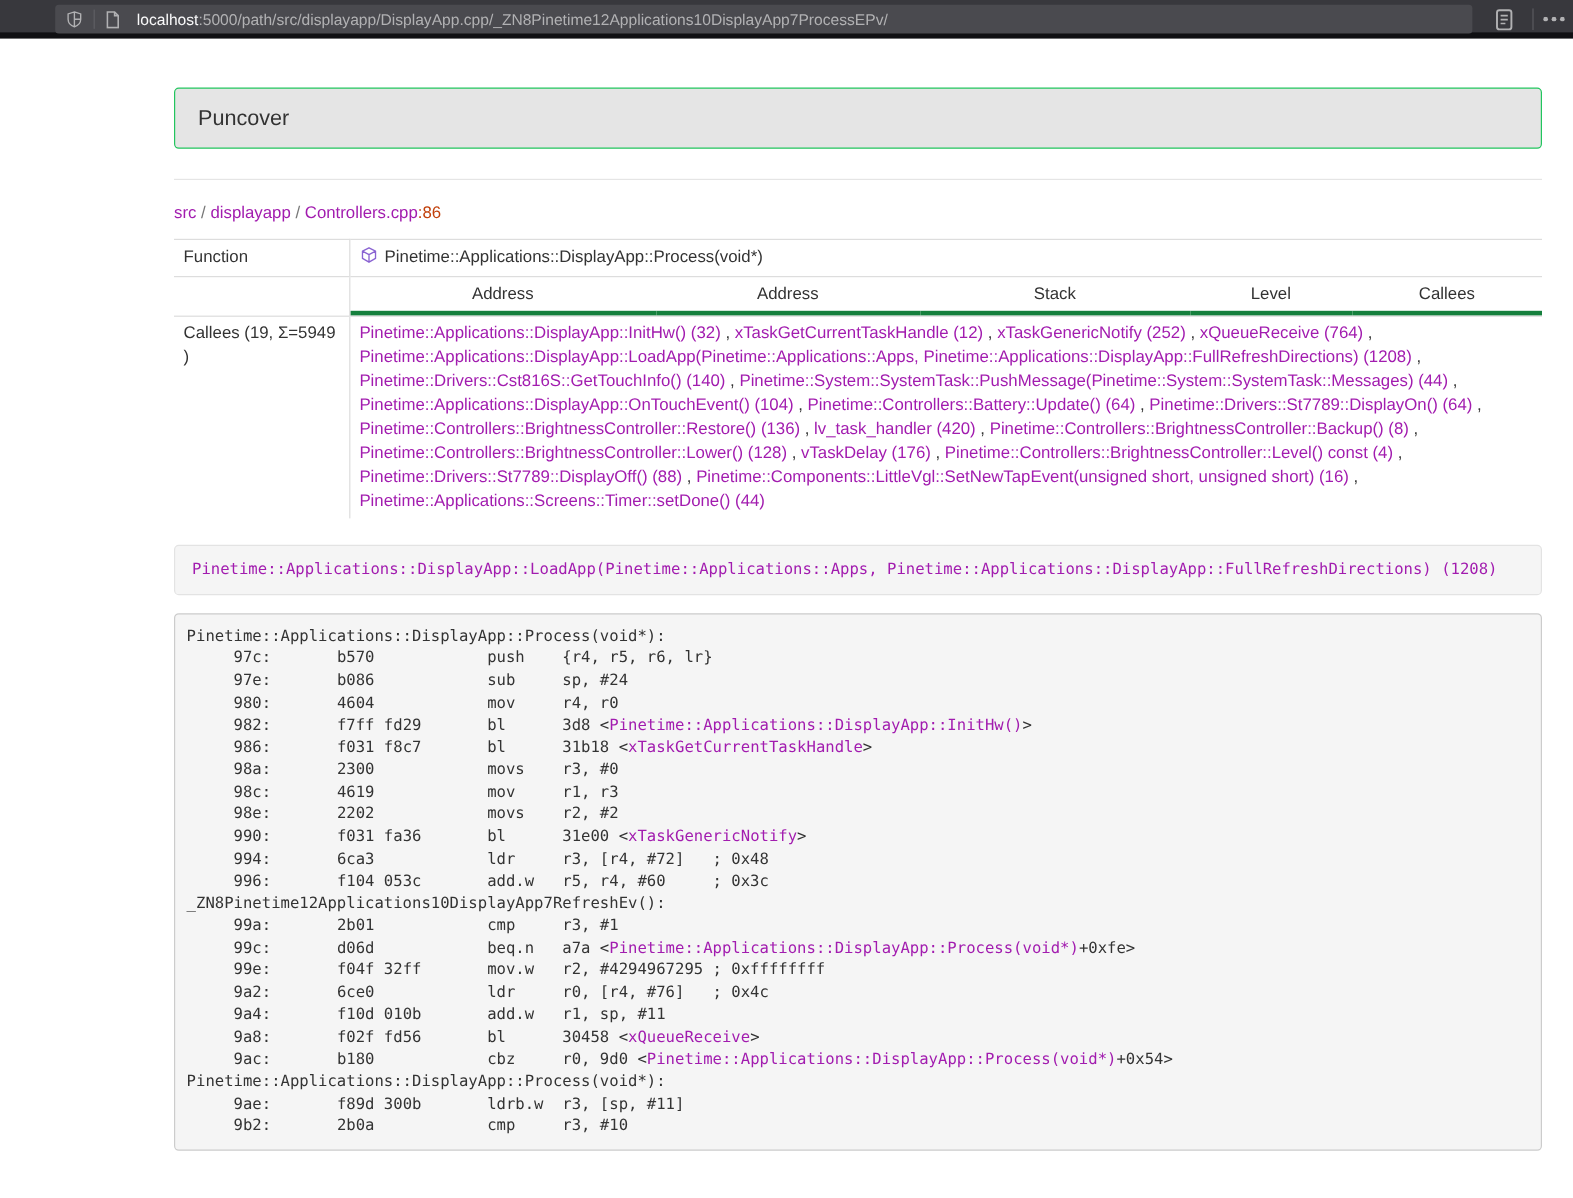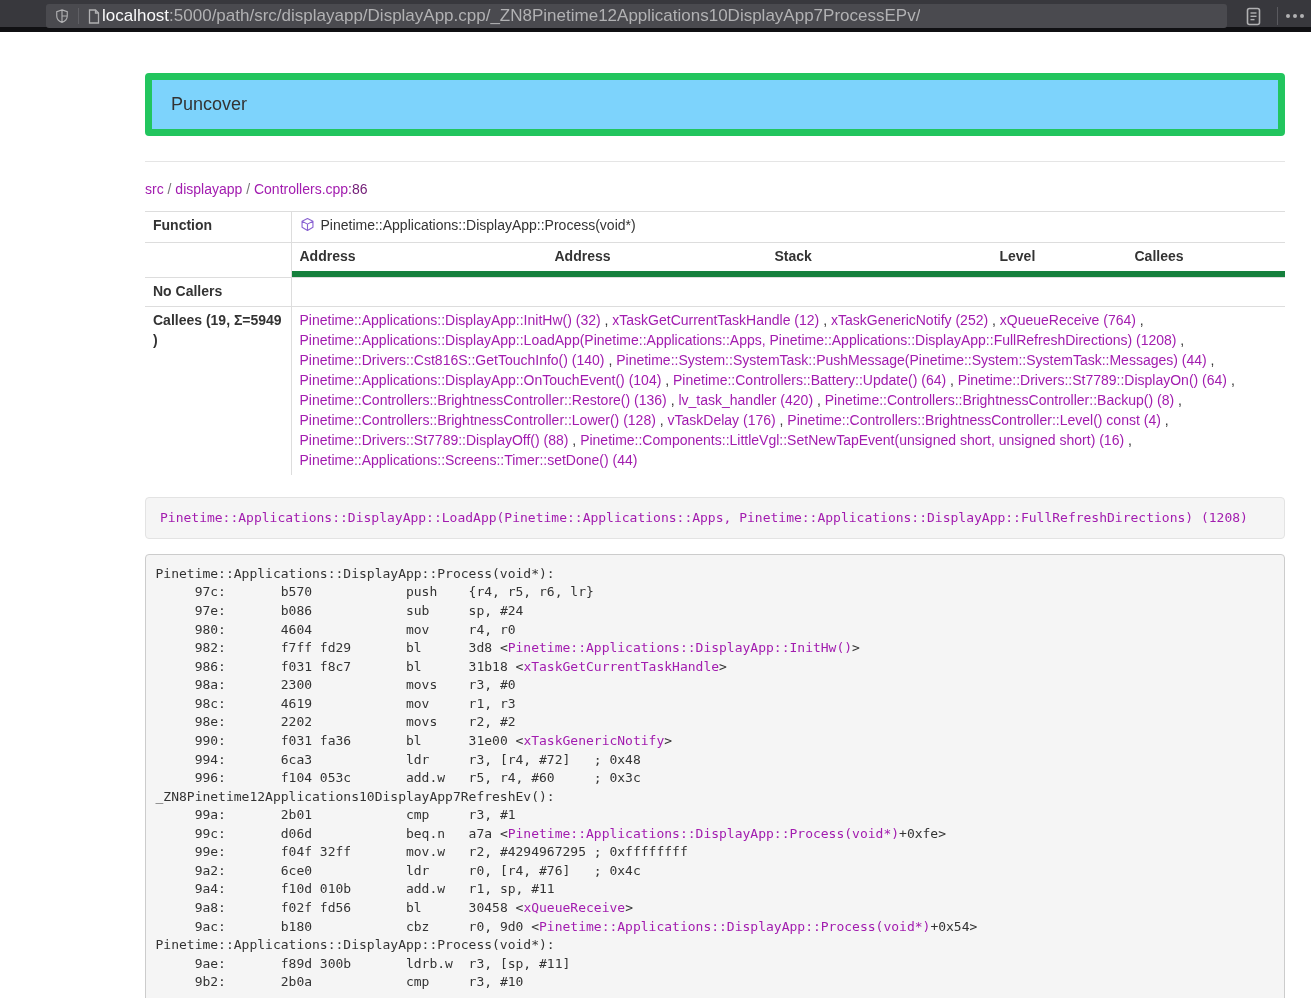--- a/index.html
+++ b/index.html
@@ -5,44 +5,44 @@
   *{box-sizing:border-box}
   html,body{margin:0;padding:0}
   body{width:1311px;height:998px;overflow:hidden;background:#fff;
        font-family:"Liberation Sans",sans-serif;color:#333;font-size:14px}
 
   
   .chrome{position:relative;height:32px;background:#38383d;border-bottom:5px solid #101013}
   .urlbar{position:absolute;left:46px;top:4px;width:1181px;height:24px;background:#4a4a4f;
           border-radius:3px;display:flex;align-items:center;padding:0 9px;cursor:text}
   .vsep{width:1px;height:16px;background:#5f5f64;margin:0 9px;flex:0 0 auto}
-  .url{font-size:17px;color:#b1b1b3;white-space:nowrap;overflow:hidden;margin-left:2px}
+  .url{font-size:13px;color:#b1b1b3;white-space:nowrap;overflow:hidden;margin-left:14px}
   .url .host{color:#f9f9fa}
   .chrome-btn{position:absolute;top:4px;height:24px;width:28px;display:flex;align-items:center;
               justify-content:center;background:none;border:none;padding:0;cursor:pointer}
   .chrome .divider{position:absolute;left:1277px;top:7px;width:1px;height:18px;background:#5a5a5f}
 
   
   .page{padding-top:41px}
   .container{margin-left:145px;width:1140px}
   a{color:#a21caf;text-decoration:none;cursor:pointer}
-  .jumbo{background:#7dd3fc;border:7px solid #22c55e;border-radius:4px;padding:14px 19px;
+  .jumbo{background:#e5e5e5;border:1px solid #22c55e;border-radius:4px;padding:14px 19px;
          font-size:18px;color:#333}
   hr{border:none;border-top:1px solid #e5e5e5;margin:25px 0 19px}
   .crumbs{margin:0 0 14px;font-size:14px}
   .crumbs .sep{color:#777}
-  .crumbs .plain{color:#701a75}
+  .crumbs .plain{color:#c2410c}
 
   table.func{width:100%;border-collapse:collapse;font-size:14px;line-height:1.42857;table-layout:fixed}
   .func th.rowhead{width:146px;border-right:1px solid #ddd;border-top:1px solid #ddd;
-                   font-weight:bold;text-align:left;vertical-align:top;padding:4px 8px}
+                   font-weight:normal;text-align:left;vertical-align:top;padding:4px 8px}
   .func td.rowval{border-top:1px solid #ddd;padding:4px 8px;vertical-align:top}
   .func td.nopad{padding:0}
   table.inner{width:100%;border-collapse:collapse;line-height:1.42857}
-  .inner th{font-weight:bold;text-align:left;padding:4px 8px;border-bottom:6px solid #15803d}
+  .inner th{font-weight:normal;text-align:center;padding:4px 8px;border-bottom:4px solid #15803d}
   .inner td{padding:7px 8px 9px}
   .cube{display:inline-block;vertical-align:-2px;margin-right:6px}
 
   .well{margin-top:22px;background:#f5f5f5;border:1px solid #e3e3e3;border-radius:4px;
         padding:11px 14px;font-family:"DejaVu Sans Mono",monospace;font-size:13px;line-height:1.42857}
 
   pre.asm{margin:15px 0 0;background:#f5f5f5;border:1px solid #ccc;border-radius:4px;
           padding:9.5px;font-family:"DejaVu Sans Mono",monospace;font-size:13px;line-height:1.42857;
           color:#333;tab-size:8;-moz-tab-size:8;white-space:pre;overflow:hidden}
 </style>
@@ -125,24 +125,20 @@
                 <th>Address</th>
                 <th>Stack</th>
                 <th>Level</th>
                 <th>Callees</th>
               </tr>
             </tbody>
               </table>
           </td>
         </tr>
         <tr>
-          <th class="rowhead">No Callers</th>
-          <td class="rowval"></td>
-        </tr>
-        <tr>
           <th class="rowhead">Callees (19, Σ=5949 )</th>
           <td class="rowval"><a>Pinetime::Applications::DisplayApp::InitHw() (32)</a> , <a>xTaskGetCurrentTaskHandle (12)</a> , <a>xTaskGenericNotify (252)</a> , <a>xQueueReceive (764)</a> , <a>Pinetime::Applications::DisplayApp::LoadApp(Pinetime::Applications::Apps, Pinetime::Applications::DisplayApp::FullRefreshDirections) (1208)</a> , <a>Pinetime::Drivers::Cst816S::GetTouchInfo() (140)</a> , <a>Pinetime::System::SystemTask::PushMessage(Pinetime::System::SystemTask::Messages) (44)</a> , <a>Pinetime::Applications::DisplayApp::OnTouchEvent() (104)</a> , <a>Pinetime::Controllers::Battery::Update() (64)</a> , <a>Pinetime::Drivers::St7789::DisplayOn() (64)</a> , <a>Pinetime::Controllers::BrightnessController::Restore() (136)</a> , <a>lv_task_handler (420)</a> , <a>Pinetime::Controllers::BrightnessController::Backup() (8)</a> , <a>Pinetime::Controllers::BrightnessController::Lower() (128)</a> , <a>vTaskDelay (176)</a> , <a>Pinetime::Controllers::BrightnessController::Level() const (4)</a> , <a>Pinetime::Drivers::St7789::DisplayOff() (88)</a> , <a>Pinetime::Components::LittleVgl::SetNewTapEvent(unsigned short, unsigned short) (16)</a> , <a>Pinetime::Applications::Screens::Timer::setDone() (44)</a></td>
         </tr>
       </tbody>
     </table>
 
     <div class="well">
       <a>Pinetime::Applications::DisplayApp::LoadApp(Pinetime::Applications::Apps, Pinetime::Applications::DisplayApp::FullRefreshDirections) (1208)</a>
     </div>
 

